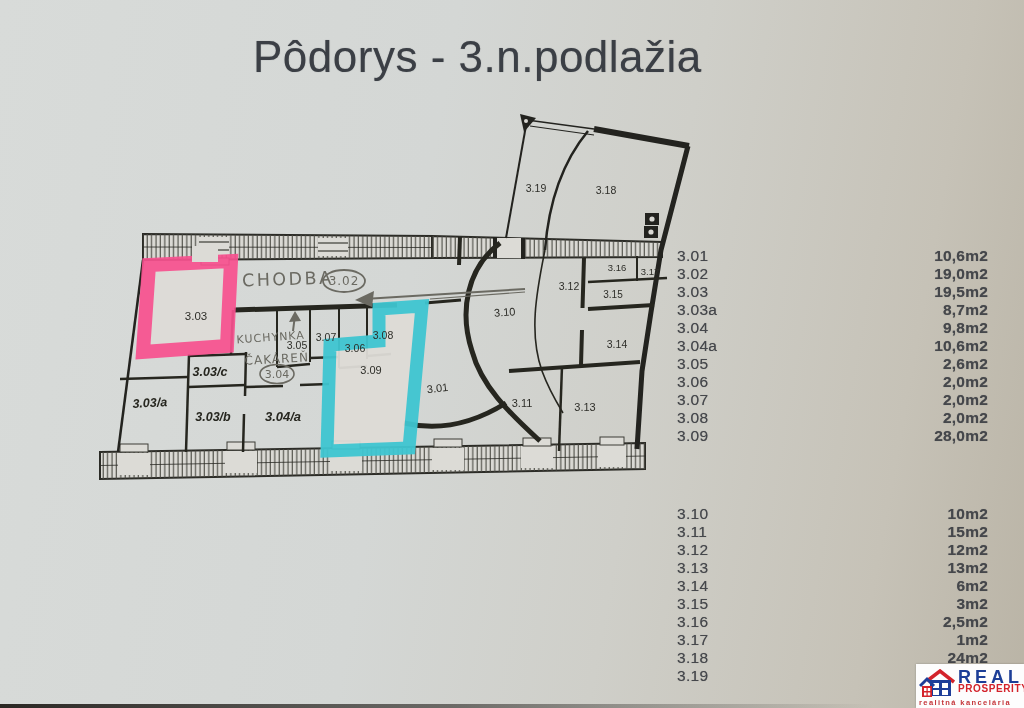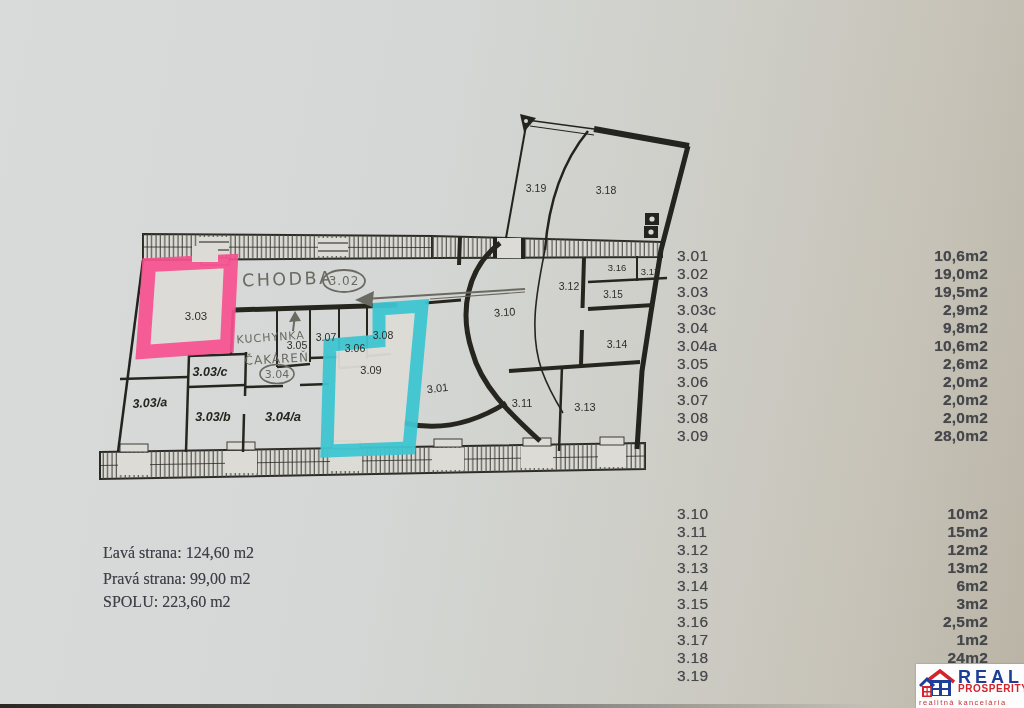--- a/index.html
+++ b/index.html
@@ -36,29 +36,30 @@
   
   .photo-edge{position:absolute;left:0;bottom:0;width:910px;height:4px;
     background:linear-gradient(to right,rgba(24,20,16,.9) 0%,rgba(24,20,16,.55) 50%,rgba(24,20,16,0) 96%);}
   
   .logo{position:absolute;right:0;bottom:0;width:108px;height:44px;background:#fdfdfd;
     box-shadow:0 0 2px rgba(0,0,0,.25);}
   .logo .l1{position:absolute;left:42px;top:3px;font-size:18px;font-weight:bold;
     letter-spacing:4px;color:#1c3e97;}
   .logo .l2{position:absolute;left:42px;top:19px;font-size:10px;font-weight:bold;
     letter-spacing:0.6px;color:#d3232b;}
-  .logo .l3{position:absolute;left:3px;bottom:1px;width:84px;font-size:7.5px;font-weight:400;
+  .logo .l3{position:absolute;left:3px;bottom:1px;width:84px;font-size:7.5px;font-weight:700;
     letter-spacing:1.4px;color:#c5353a;white-space:nowrap;}
   .logo svg{position:absolute;left:3px;top:5px;}
 </style>
 </head>
 <body>
 
 <div class="page">
 
+  <div class="title">Pôdorys - 3.n.podlažia</div>
 
   <svg class="plan" width="1024" height="708" viewBox="0 0 1024 708">
     <defs>
       <pattern id="hatch" width="4.4" height="34" patternUnits="userSpaceOnUse">
         <line x1="2" y1="0" x2="2" y2="34" stroke="#4a4a43" stroke-width="1.1"></line>
       </pattern>
     </defs>
 
     <g stroke-linecap="butt">
 
@@ -216,22 +217,22 @@
       </div>
       <div class="arow">
         <span class="alabel">3.02</span>
         <span class="avalue">19,0m2</span>
       </div>
       <div class="arow">
         <span class="alabel">3.03</span>
         <span class="avalue">19,5m2</span>
       </div>
       <div class="arow">
-        <span class="alabel">3.03c</span>
-        <span class="avalue">2,9m2</span>
+        <span class="alabel">3.03a</span>
+        <span class="avalue">8,7m2</span>
       </div>
       <div class="arow">
         <span class="alabel">3.04</span>
         <span class="avalue">9,8m2</span>
       </div>
       <div class="arow">
         <span class="alabel">3.04a</span>
         <span class="avalue">10,6m2</span>
       </div>
       <div class="arow">
@@ -291,25 +292,20 @@
       <div class="arow">
         <span class="alabel">3.18</span>
         <span class="avalue">24m2</span>
       </div>
       <div class="arow">
         <span class="alabel">3.19</span>
         <span class="avalue"></span>
       </div>
     </div>
 
-  <div class="summary">
-    <div class="s1">Ľavá strana: 124,60 m2</div>
-    <div class="s2">Pravá strana: 99,00 m2</div>
-    <div class="s3">SPOLU: 223,60 m2</div>
-  </div>
 
   <div class="photo-edge"></div>
 
   <div class="logo">
     <svg width="36" height="32" viewBox="0 0 36 32">
       <polyline points="8,12 21,2 35,13" fill="none" stroke="#d3232b" stroke-width="3.5"></polyline>
       <rect x="11" y="11" width="21" height="16" fill="#1e3e99"></rect>
       <rect x="14" y="14" width="6" height="5" fill="#fff"></rect>
       <rect x="23" y="14" width="6" height="5" fill="#fff"></rect>
       <rect x="14" y="21" width="6" height="5" fill="#fff"></rect>

